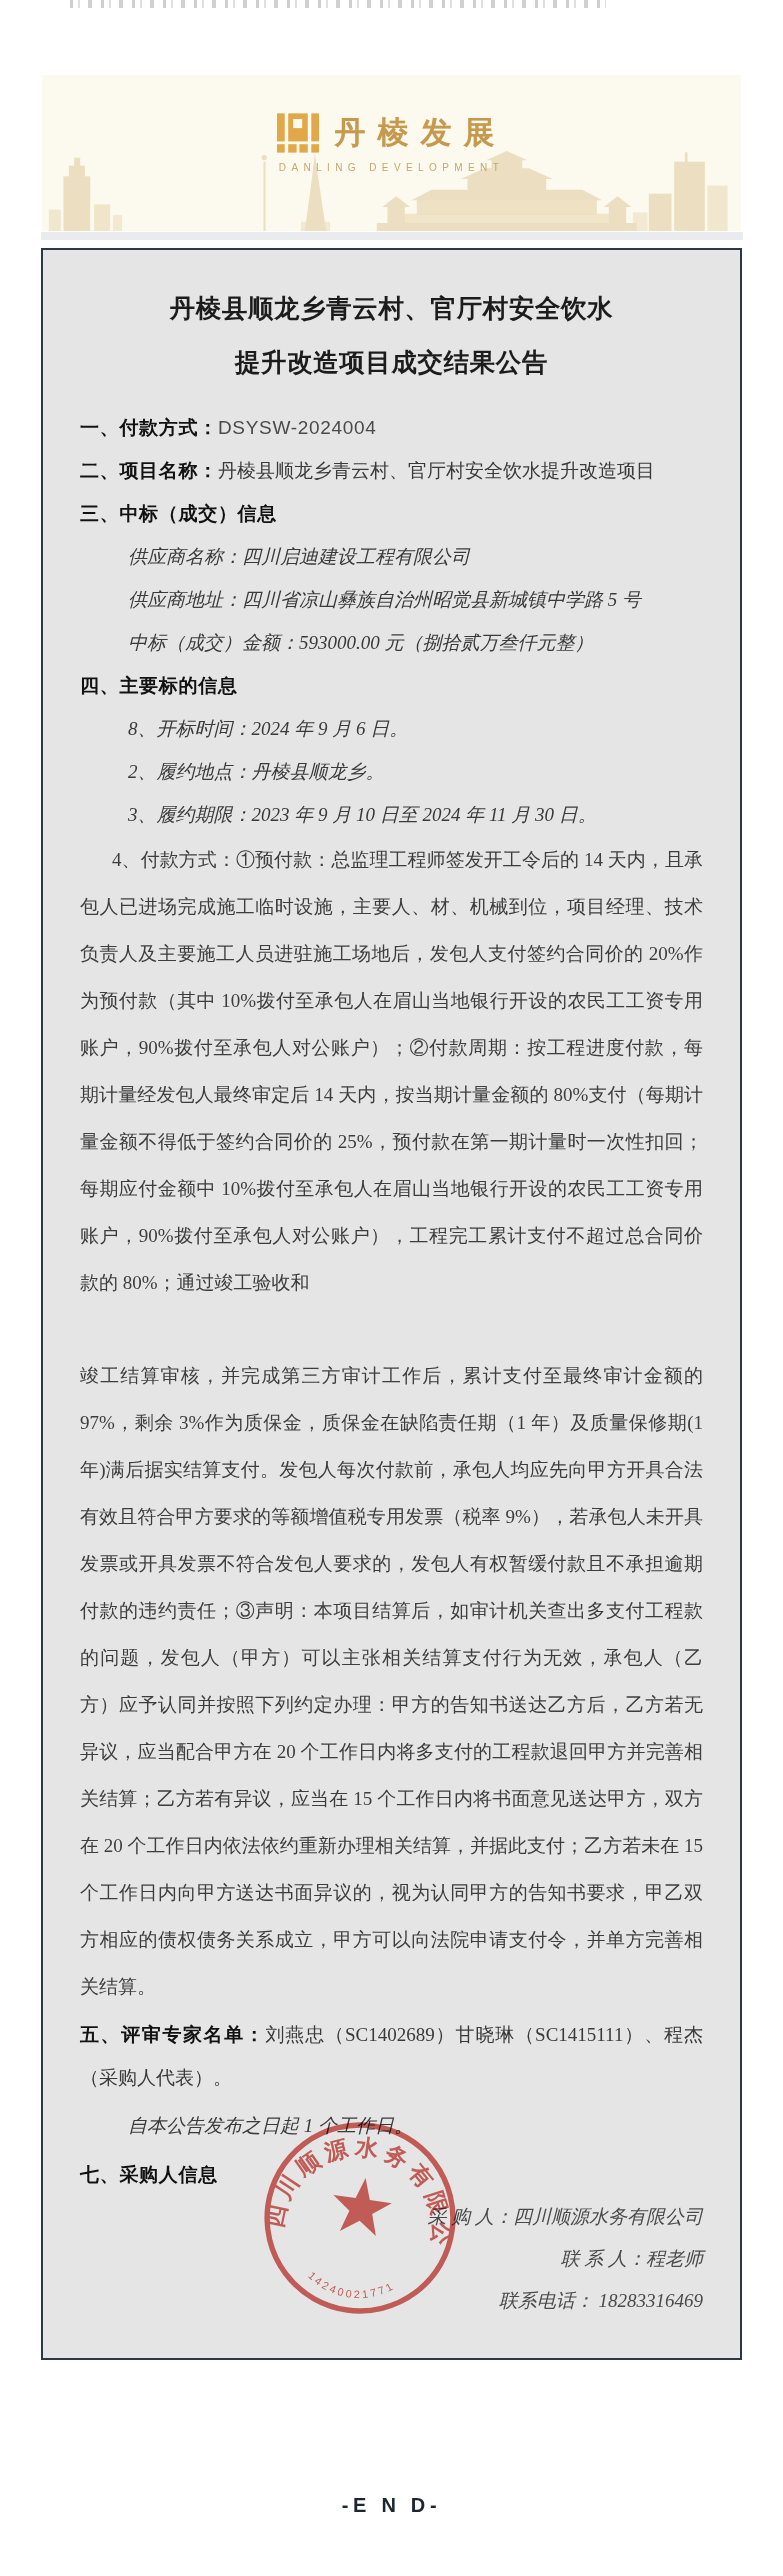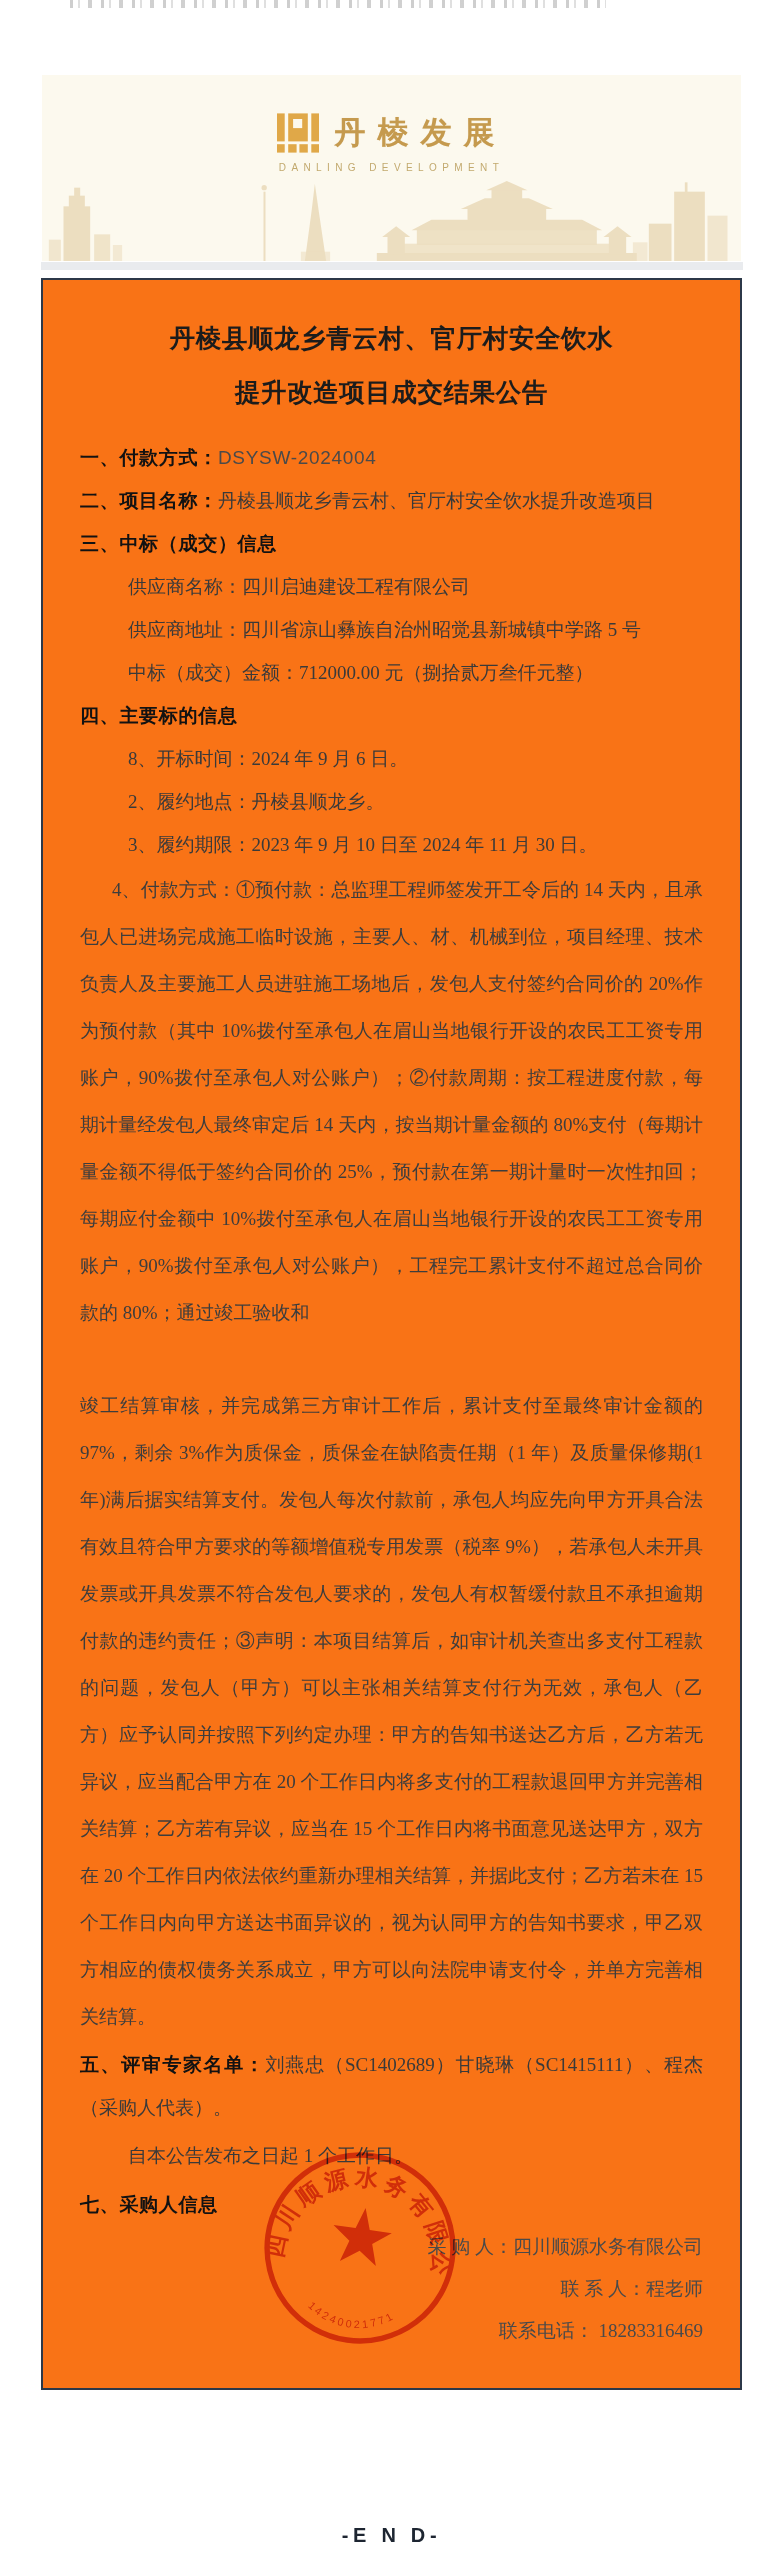--- a/index.html
+++ b/index.html
@@ -10,49 +10,49 @@
   .top-clip {
     height:8px; width:536px; margin-left:70px; opacity:.5;
     background: repeating-linear-gradient(90deg,
       rgba(140,140,140,.85) 0 2.7px, transparent 2.7px 8px,
       rgba(150,150,150,.6) 8px 10px, transparent 10px 18px,
       rgba(130,130,130,.75) 18px 22px, transparent 22px 31px);
   }
 
   
   .header {
-    width:699px; height:186px; margin:67px auto 0;
+    width:699px; height:156px; margin:67px auto 0;
     background:#fcf9ee; position:relative; overflow:hidden; text-align:center;
   }
   .logo-row { display:flex; justify-content:center; align-items:center; gap:16px; padding-top:37px; position:relative; z-index:2; }
   .logo-icon svg { width:42px; height:42px; display:block; }
   .brand-name {
     font-family:"Liberation Serif", serif; font-size:31px; font-weight:700;
     color:#c59a4e; letter-spacing:12px; text-shadow:0 0 0.7px rgba(197,154,78,.4);
   }
   .brand-subtitle {
     margin-top:8px; font-family:"Liberation Sans", sans-serif; font-size:10px;
     color:#c2a96e; letter-spacing:5.4px; position:relative; z-index:2;
   }
   .skyline { position:absolute; bottom:0; left:0; width:699px; height:88px; opacity:.3; }
 
   .header-strip { width:702px; height:8px; margin:1.3px auto 8px; background:#e9ebee; }
 
   
   .doc {
     width:623px; margin:0 auto; border:2.7px solid #2c3848;
-    padding:20px 37px 36px; background:#f97316;
+    padding:20px 37px 36px; background:#e5e5e5;
   }
   .title {
     text-align:center; font-size:25.4px; line-height:54px; font-weight:700;
     color:#1c1c1c; letter-spacing:0.7px; margin-top:10.7px;
   }
   .rows { margin-top:17.4px; }
   .row { font-size:19px; line-height:43px; color:#3a3a3a; }
-  .row.indent { padding-left:48px; }
+  .row.indent { padding-left:48px;font-style:italic; }
   .lbl-bold {
     font-family:"Liberation Sans", sans-serif; font-weight:700; color:#121212; letter-spacing:0.7px;
   }
   .val-code { font-family:"Liberation Sans", sans-serif; color:#4a4a4a; letter-spacing:0.7px; }
 
   .para { font-size:19px; line-height:47px; text-align:justify; color:#3d3d3d; }
   .para.p1 { text-indent:32px; margin-top:0; }
   .para.p2 { margin-top:46px; }
 
   .sec5 { font-size:19px; line-height:43px; text-align:justify; margin-top:2.7px; }
@@ -140,21 +140,21 @@
         <span class="lbl-bold">一、付款方式：</span><span class="val-code">DSYSW-2024004</span>
       </div>
       <div class="row">
         <span class="lbl-bold">二、项目名称：</span><span>丹棱县顺龙乡青云村、官厅村安全饮水提升改造项目</span>
       </div>
       <div class="row">
         <span class="lbl-bold">三、中标（成交）信息</span>
       </div>
       <div class="row indent">供应商名称：四川启迪建设工程有限公司</div>
       <div class="row indent">供应商地址：四川省凉山彝族自治州昭觉县新城镇中学路 5 号</div>
-      <div class="row indent">中标（成交）金额：712000.00 元（捌拾贰万叁仟元整）</div>
+      <div class="row indent">中标（成交）金额：593000.00 元（捌拾贰万叁仟元整）</div>
       <div class="row">
         <span class="lbl-bold">四、主要标的信息</span>
       </div>
       <div class="row indent">8、开标时间：2024 年 9 月 6 日。</div>
       <div class="row indent">2、履约地点：丹棱县顺龙乡。</div>
       <div class="row indent">3、履约期限：2023 年 9 月 10 日至 2024 年 11 月 30 日。</div>
     </div>
 
     <div class="para p1">4、付款方式：①预付款：总监理工程师签发开工令后的 14 天内，且承包人已进场完成施工临时设施，主要人、材、机械到位，项目经理、技术负责人及主要施工人员进驻施工场地后，发包人支付签约合同价的 20%作为预付款（其中 10%拨付至承包人在眉山当地银行开设的农民工工资专用账户，90%拨付至承包人对公账户）；②付款周期：按工程进度付款，每期计量经发包人最终审定后 14 天内，按当期计量金额的 80%支付（每期计量金额不得低于签约合同价的 25%，预付款在第一期计量时一次性扣回；每期应付金额中 10%拨付至承包人在眉山当地银行开设的农民工工资专用账户，90%拨付至承包人对公账户），工程完工累计支付不超过总合同价款的 80%；通过竣工验收和</div>
     <div class="para p2">竣工结算审核，并完成第三方审计工作后，累计支付至最终审计金额的 97%，剩余 3%作为质保金，质保金在缺陷责任期（1 年）及质量保修期(1 年)满后据实结算支付。发包人每次付款前，承包人均应先向甲方开具合法有效且符合甲方要求的等额增值税专用发票（税率 9%），若承包人未开具发票或开具发票不符合发包人要求的，发包人有权暂缓付款且不承担逾期付款的违约责任；③声明：本项目结算后，如审计机关查出多支付工程款的问题，发包人（甲方）可以主张相关结算支付行为无效，承包人（乙方）应予认同并按照下列约定办理：甲方的告知书送达乙方后，乙方若无异议，应当配合甲方在 20 个工作日内将多支付的工程款退回甲方并完善相关结算；乙方若有异议，应当在 15 个工作日内将书面意见送达甲方，双方在 20 个工作日内依法依约重新办理相关结算，并据此支付；乙方若未在 15 个工作日内向甲方送达书面异议的，视为认同甲方的告知书要求，甲乙双方相应的债权债务关系成立，甲方可以向法院申请支付令，并单方完善相关结算。</div>

